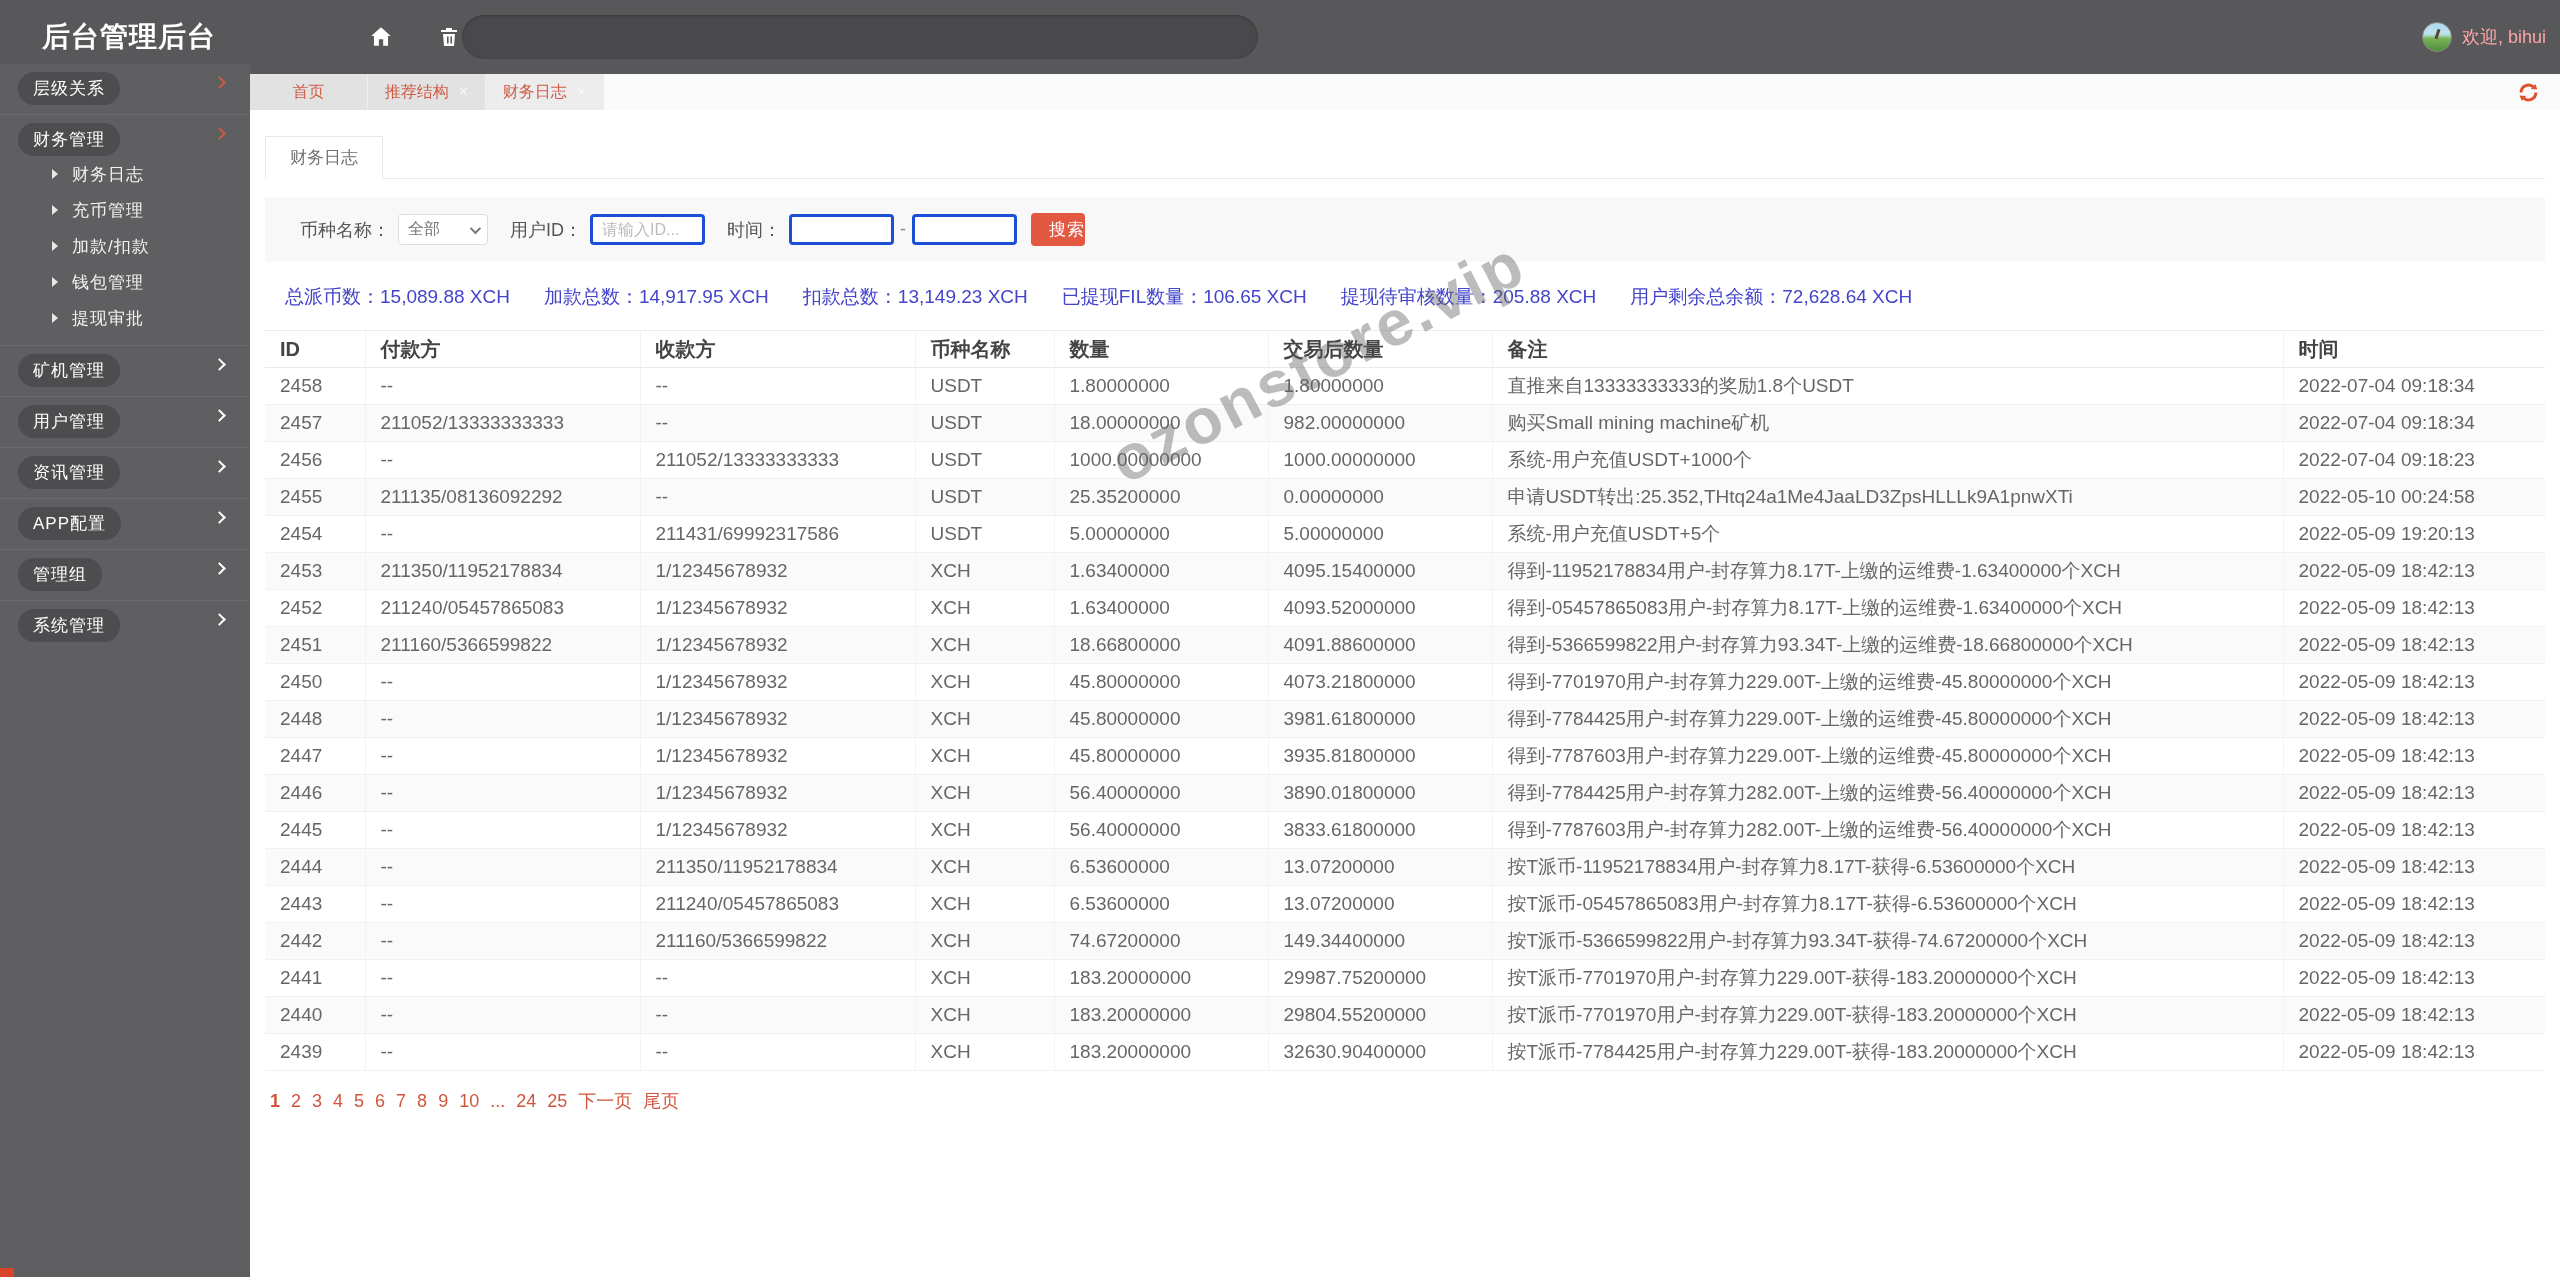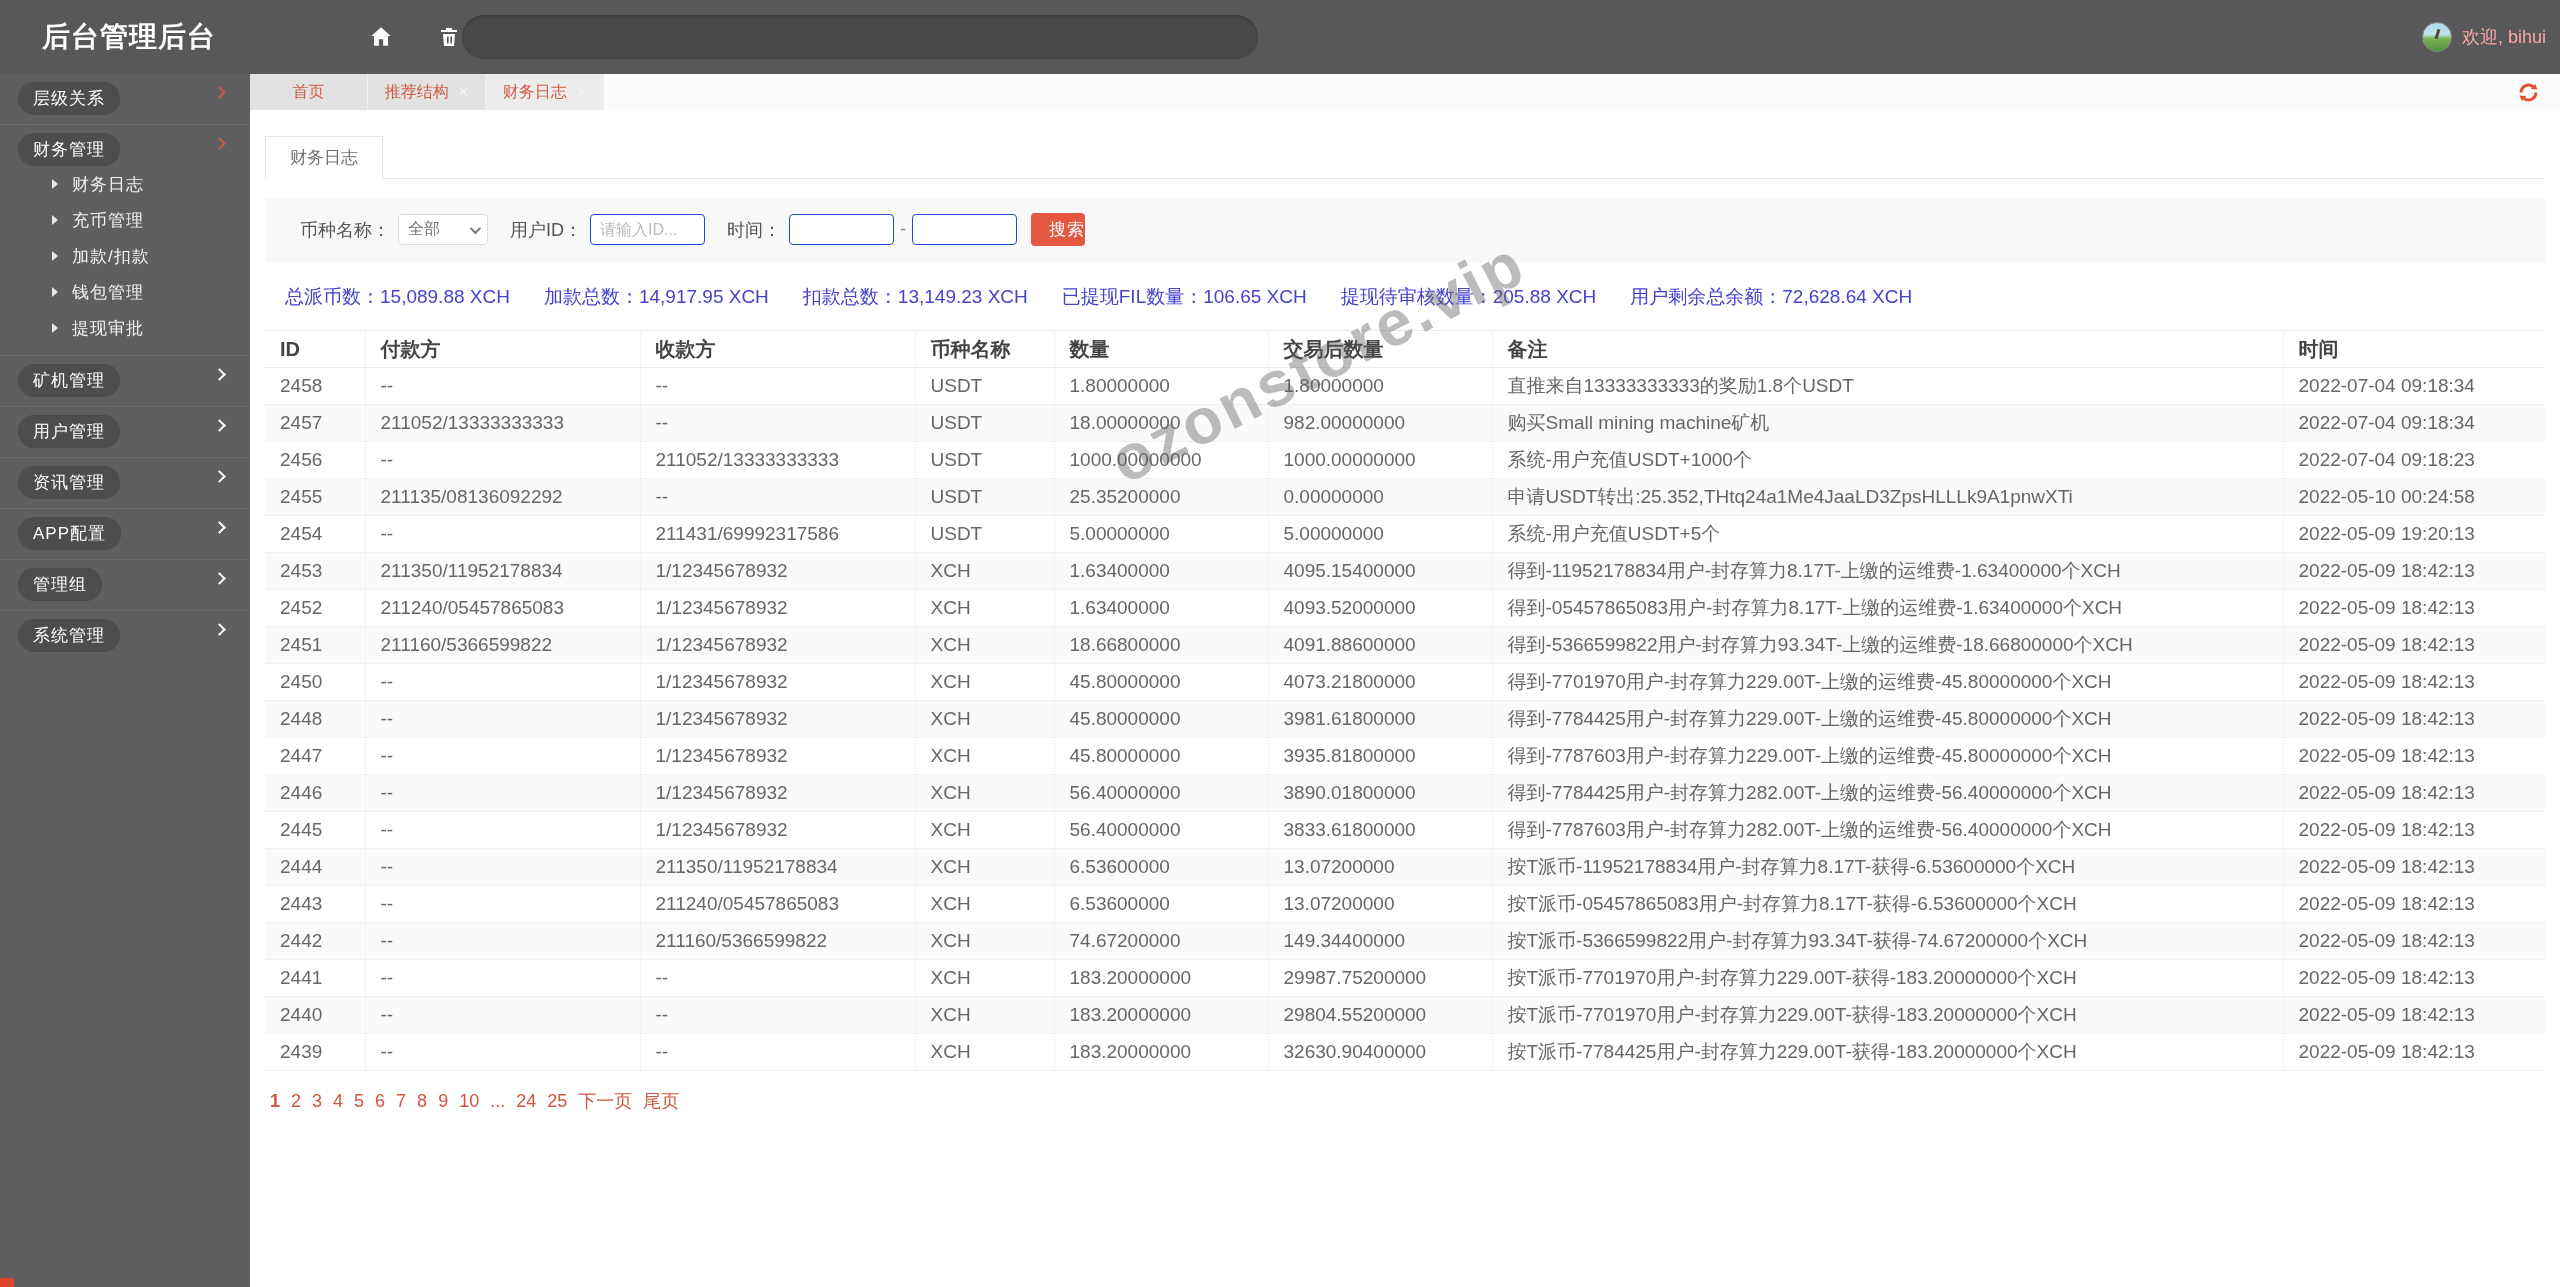--- a/index.html
+++ b/index.html
@@ -17,21 +17,21 @@
   .searchbar { position:absolute; left:462px; top:15px; width:796px; height:44px;
                background:#49494b; border-radius:22px; box-shadow:inset 0 1px 3px rgba(0,0,0,.25); }
   .userbox { position:absolute; right:14px; top:0; height:74px; display:flex; align-items:center; gap:10px; }
   .avatar { width:30px; height:30px; border-radius:50%;
             background:linear-gradient(180deg,#aed9ec 0%,#bfe3f0 40%,#79b457 55%,#4e8f3b 100%);
             border:1px solid #8a8a8a; position:relative; overflow:hidden; }
   .avatar:after { content:""; position:absolute; left:13px; top:6px; width:3px; height:10px; background:#5b4632; transform:rotate(18deg); }
   .welcome { color:#fca5a5; font-size:18px; }
 
   
-  .sidebar { position:absolute; left:0; top:74px; width:250px; height:1213px; background:#5f5f61; }
+  .sidebar { position:absolute; left:0; top:64px; width:250px; height:1213px; background:#5f5f61; }
   .sec { border-top:1px solid #6b6b6d; padding:8px 0 9px; position:relative; }
   .sec:first-child { border-top:none; }
   .pill { display:inline-block; margin-left:18px; background:#4d4d4f; color:#fff;
           font-size:17px; padding:5px 15px; border-radius:16px; cursor:pointer; letter-spacing:1px; }
   .chev { position:absolute; right:26px; top:14px; width:9px; height:9px;
           border-top:2px solid #fff; border-right:2px solid #fff; transform:rotate(45deg); }
   .chev.accent { border-color:#cd5a41; }
   .subitem { display:flex; align-items:center; color:#f2f2f2; font-size:17px; height:36px;
              padding-left:52px; cursor:pointer; letter-spacing:1px; }
   .subitem .tri { width:0; height:0; border-left:6px solid #e8e8e8; border-top:5px solid transparent;
@@ -55,21 +55,21 @@
                margin-bottom:-1px; padding:9px 24px; color:#6f6f6f; font-size:17px; background:#fff; }
 
   .filterbar { margin:18px 15px 0; background:#f8f8f8; padding:16px 0 16px 35px;
                display:flex; align-items:center; font-size:18px; color:#555; }
   .flabel { margin-right:8px; }
   .fsel { width:90px; height:31px; border:1px solid #dcdcdc; border-radius:4px; background:#fff;
           display:flex; align-items:center; justify-content:space-between; padding:8px 9px; cursor:pointer;
           color:#737373; font-size:16px; margin-right:22px; }
   .caret { width:8px; height:8px; border-right:2px solid #777; border-bottom:2px solid #777;
            transform:rotate(45deg) translateY(-2px); }
-  .finput { width:115px; height:31px; border:1px solid #1d4ed8; border-radius:4px; background:#fff;
+  .finput { width:115px; height:31px; border:3px solid #1d4ed8; border-radius:4px; background:#fff;
             font-size:16px; color:#555; padding:0 9px; outline:none; margin-right:22px;
             font-family:inherit; }
   .finput::placeholder { color:#bbb; }
   .fdate { width:105px; margin-right:0; }
   .dash { margin:0 6px; color:#888; }
   .searchbtn { margin-left:14px; width:54px; height:33px; background:#e25840; color:#fff; border:none;
                border-radius:4px; font-size:17px; cursor:pointer; font-family:inherit; letter-spacing:1px;text-align:right; }
 
   .stats { margin:22px 15px 0 35px; font-size:19px; color:#4444cb; display:flex; flex-wrap:wrap; }
   .stat { margin-right:34px; white-space:nowrap; }

